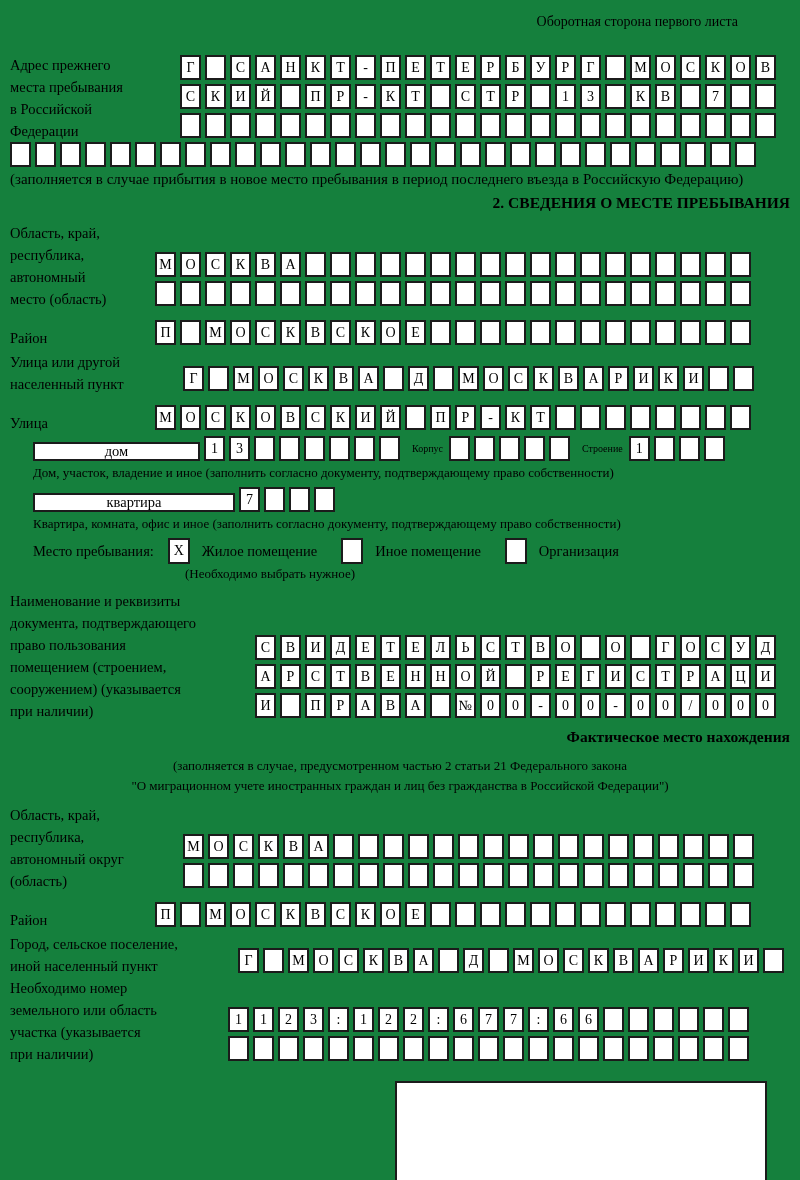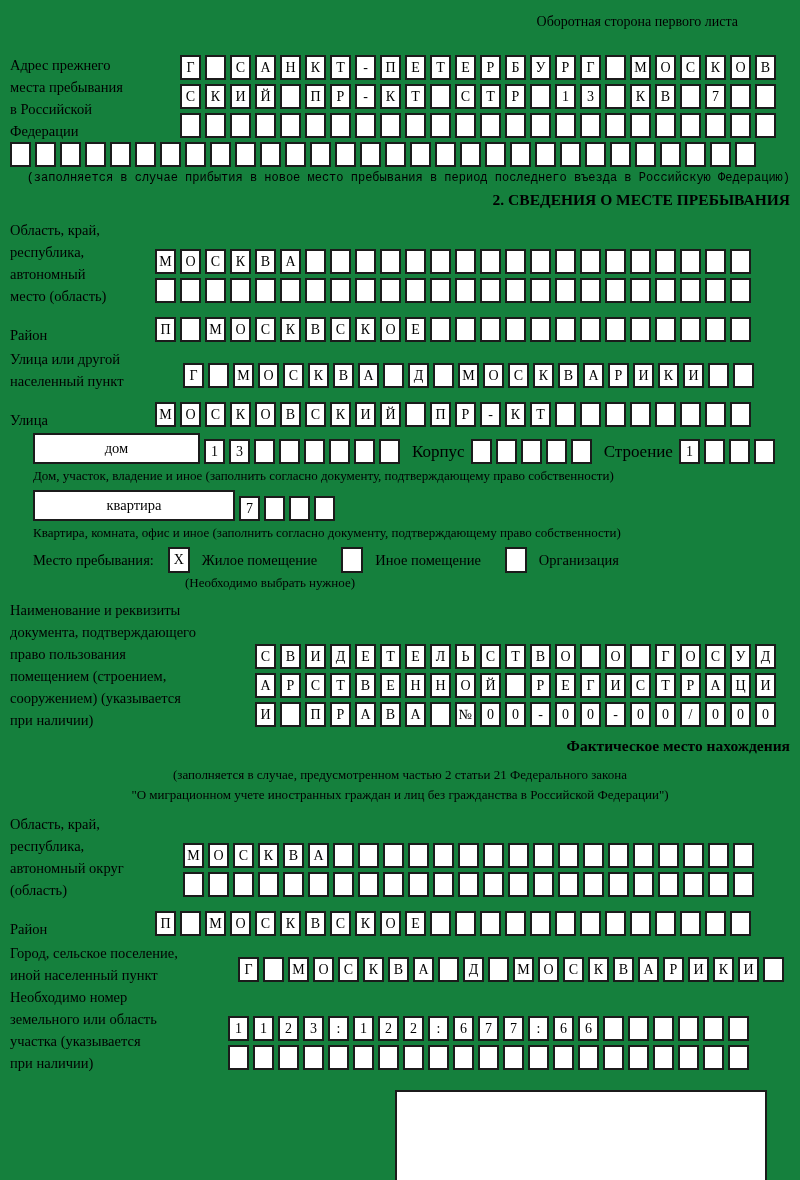--- a/index.html
+++ b/index.html
@@ -20,31 +20,31 @@
   }
   .cellrow{display:flex;margin-bottom:4px;}
   .formrow{display:flex;align-items:flex-end;}
   .flabel{font-size:14.5px;line-height:22px;flex:0 0 auto;}
   .w170{width:170px;}
   .w145{width:145px;}
   .w173{width:173px;}
   .w245{width:245px;}
   .w218{width:218px;}
   .w228{width:228px;}
-  .caption{font-size:12px;text-align:right;margin:2px 0 4px 0;font-family:Liberation Mono, monospace;}
+  .caption{font-size:15px;text-align:left;margin:2px 0 4px 0;}
   .caption-left{font-size:13px;margin:0 0 6px 23px;}
   .sec-title{font-size:15.5px;font-weight:bold;text-align:right;margin:6px 0 10px 0;}
   .widebox{
-    box-sizing:border-box;border:2px solid #1b1b1b;height:31px;
+    box-sizing:border-box;border:2px solid #1b1b1b;height:19px;
     display:flex;align-items:center;justify-content:center;
     font-size:14.5px;margin-right:4px;flex:0 0 auto;background:#fff;
   }
   .wb-dom{width:167px;}
   .wb-kv{width:202px;}
-  .inline-lbl{font-size:17px;line-height:25px;flex:0 0 auto;}
+  .inline-lbl{font-size:10px;line-height:25px;flex:0 0 auto;}
   .pad-l{padding-left:8px;padding-right:6px;}
   .stayrow{display:flex;align-items:center;margin-left:23px;margin-top:4px;}
   .staybox{
     width:22px;height:26px;box-sizing:border-box;border:2px solid #1b1b1b;
     display:flex;align-items:center;justify-content:center;font-size:14px;
     margin:0 12px 0 10px;flex:0 0 auto;background:#fff;
   }
   .staylbl{font-size:14.5px;margin-right:14px;}
   .stay-note{font-size:13px;margin:2px 0 8px 175px;}
   .fact-caption{font-size:13px;text-align:center;line-height:20px;}

